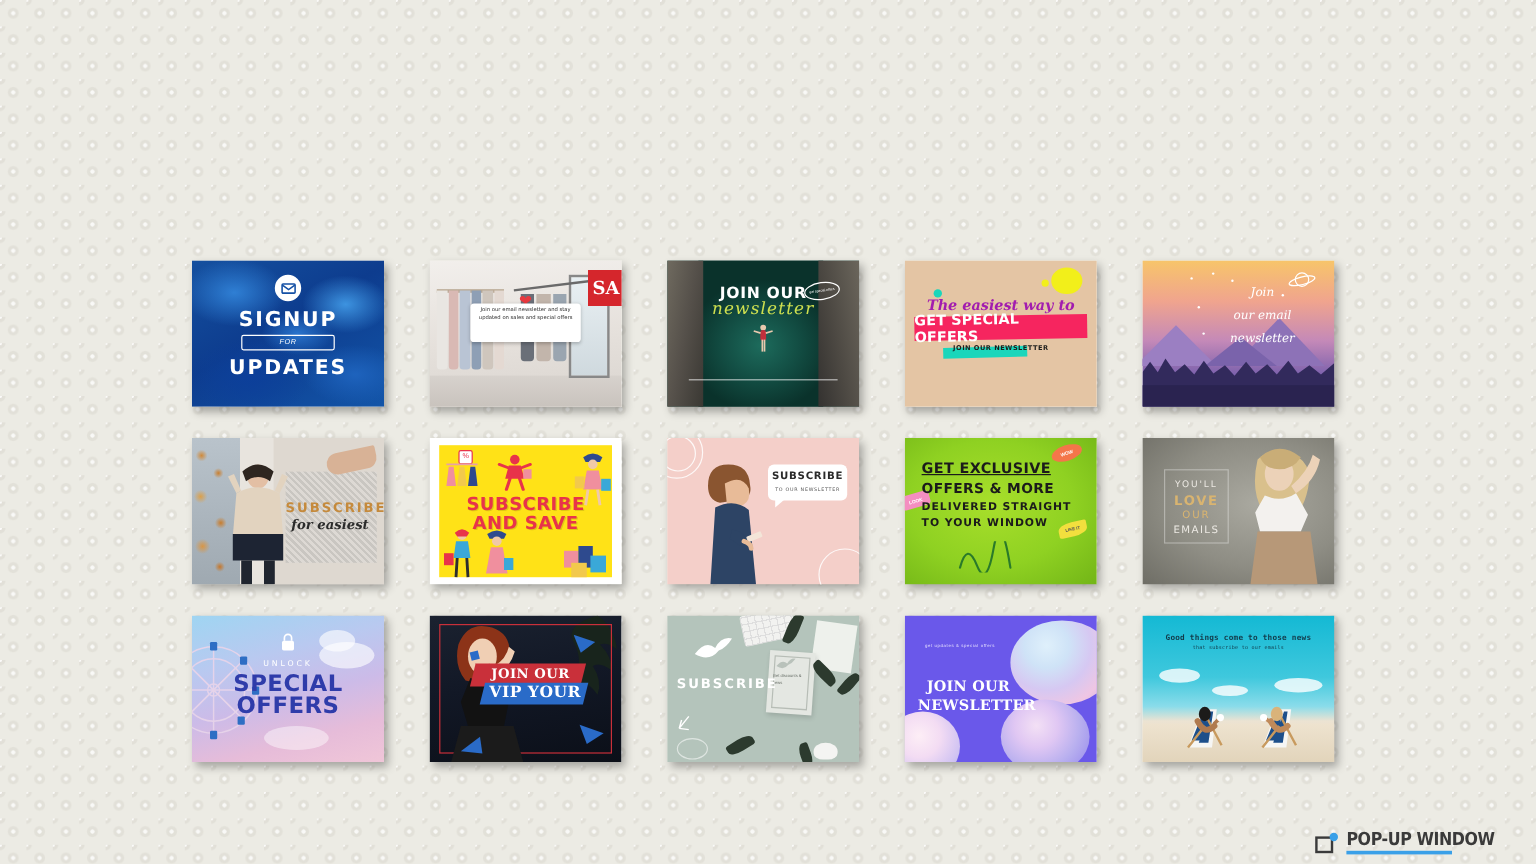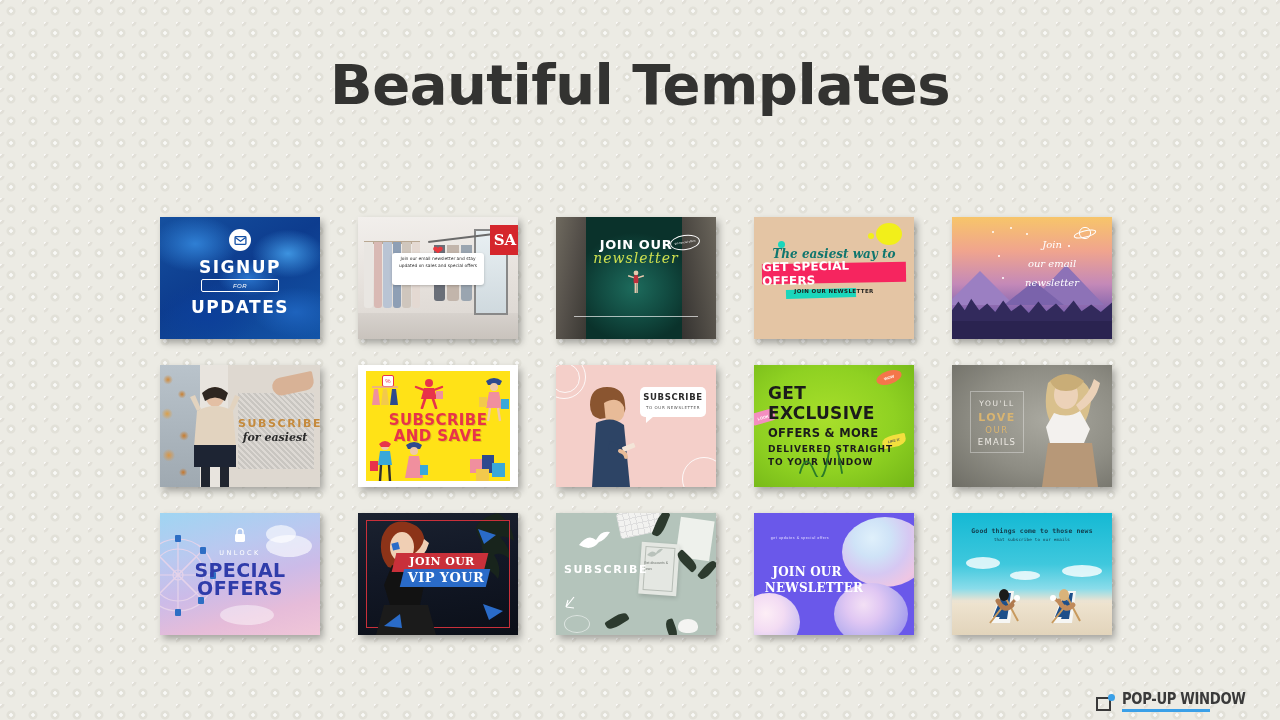--- a/index.html
+++ b/index.html
@@ -145,21 +145,21 @@
     text-align: center; line-height: 1.3; transform: rotate(-8deg);
   }
   .c3-person { position: absolute; left: 50%; top: 53%; transform: translate(-50%,-50%); }
   .c3-rule { position: absolute; left: 18px; right: 18px; bottom: 22px; height: 1px; background: rgba(255,255,255,.65); }
 
   
   .c4-bg { background: #e4c5a4; }
   .c4-blob { position: absolute; right: 12px; top: 6px; width: 26px; height: 22px; border-radius: 50%; background: #f2ef1a; }
   .c4-dot { position: absolute; right: 40px; top: 16px; width: 6px; height: 6px; border-radius: 50%; background: #f2ef1a; }
   .c4-tdot { position: absolute; left: 24px; top: 24px; width: 7px; height: 7px; border-radius: 50%; background: #1ad6bb; }
-  .c4-l1 { top: 30px; left: 0; width: 100%; color: #0f766e; font-family: "DejaVu Serif", serif; font-style: italic; font-weight: bold; font-size: 12px; }
+  .c4-l1 { top: 30px; left: 0; width: 100%; color: #a21caf; font-family: "DejaVu Serif", serif; font-style: italic; font-weight: bold; font-size: 12px; }
   .c4-banner {
     position: absolute; left: 8px; right: 8px; top: 46px; height: 20px;
     background: #f6255f; transform: rotate(-1deg);
     display: flex; align-items: center; justify-content: center;
   }
   .c4-banner span { color: #fff; font-family: "DejaVu Sans", sans-serif; font-weight: bold; font-size: 12px; letter-spacing: .1px; }
   .c4-teal { position: absolute; left: 32px; width: 70px; top: 72px; height: 9px; background: #1ad6bb; transform: rotate(-1.5deg); }
   .c4-l3 { top: 71px; left: 0; width: 100%; color: #1d1d1b; font-family: "DejaVu Sans", sans-serif; font-weight: bold; font-size: 5.5px; letter-spacing: .4px; }
 
   
@@ -214,21 +214,21 @@
     background: #fff; border-radius: 5px; padding-top: 5px; text-align: center;
   }
   .c8-bubble:after { content: ""; position: absolute; left: 6px; bottom: -6px; border-left: 8px solid #fff; border-bottom: 7px solid transparent; }
   .c8-b1 { color: #2b2b2b; font-family: "DejaVu Sans", sans-serif; font-weight: bold; font-size: 8.5px; letter-spacing: .6px; }
   .c8-b2 { color: #555; font-family: "DejaVu Sans", sans-serif; font-size: 4px; letter-spacing: .6px; margin-top: 3px; }
 
   
   .c9-bg { background: radial-gradient(ellipse at 45% 45%, #a8df2b 0%, #8fd122 55%, #72b517 100%); }
   .c9-txt { position: absolute; left: 14px; right: 10px; top: 18px; color: #1b1b1b;
     font-family: "DejaVu Sans", sans-serif; font-weight: bold; letter-spacing: .3px; }
-  .c9-a { font-size: 17px; }
+  .c9-a { font-size: 12px; text-decoration: underline; }
   .c9-b { font-size: 11.5px; margin-top: 3px; }
   .c9-c { font-size: 9px; margin-top: 4px; letter-spacing: .8px; }
   .c9-d { font-size: 9px; margin-top: 3px; letter-spacing: .8px; }
   .c9-wow { position: absolute; right: 12px; top: 6px; width: 26px; height: 13px; background: #f4764a;
     border-radius: 50%; transform: rotate(-18deg); color: #fff; font-size: 4px; font-weight: bold;
     display: flex; align-items: center; justify-content: center; }
   .c9-look { position: absolute; left: -3px; top: 46px; width: 24px; height: 12px; background: #f48ec0;
     border-radius: 3px; transform: rotate(-16deg); color: #fff; font-size: 4px; font-weight: bold;
     display: flex; align-items: center; justify-content: center; }
   .c9-like { position: absolute; right: 8px; top: 70px; width: 24px; height: 12px; background: #f2df3e;
@@ -325,21 +325,20 @@
     letter-spacing: -0.4px; color: #3a3a3a; transform: scaleX(.88); transform-origin: left; }
   .wm-underline { height: 3px; background: #3aa0e8; width: 88px; margin-top: 1px; }
 </style>
 </head>
 <body>
 
 <div id="page-bg"></div>
 
 <div id="page">
 
-  <h1 class="page-title">Beautiful Templates</h1>
 
   <div class="template-grid">
 
     <div class="card-slot">
       <div class="card">
         <div class="card-inner">
           <div class="fill c1-bg"></div>
           <div class="c1-env">
             <svg viewBox="0 0 24 24" fill="none" stroke="#1450a5" stroke-width="2.4">
               <rect x="2" y="5" width="20" height="14" rx="1.5"></rect>

